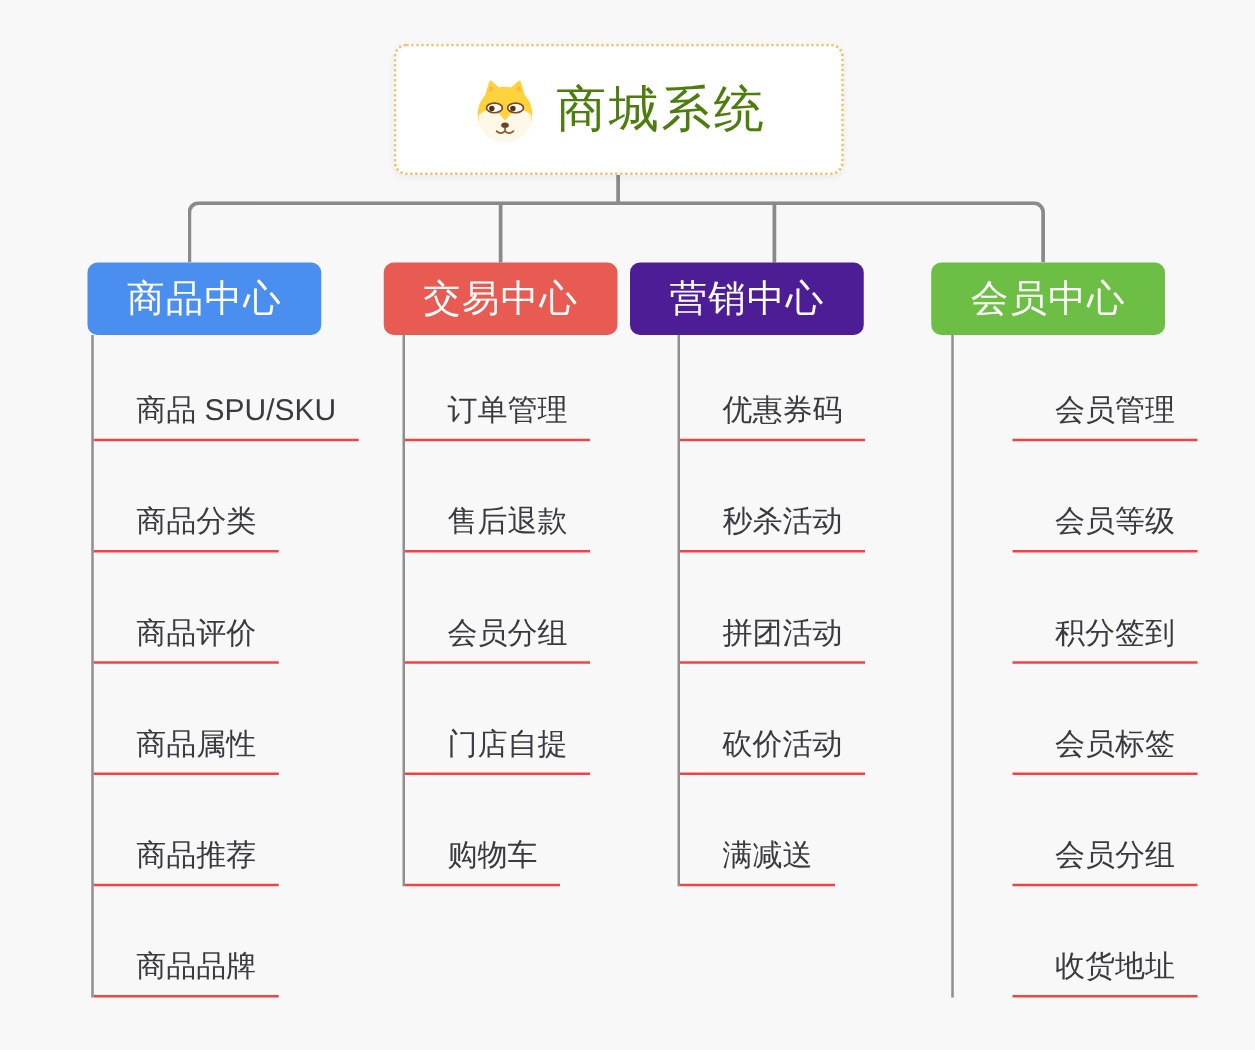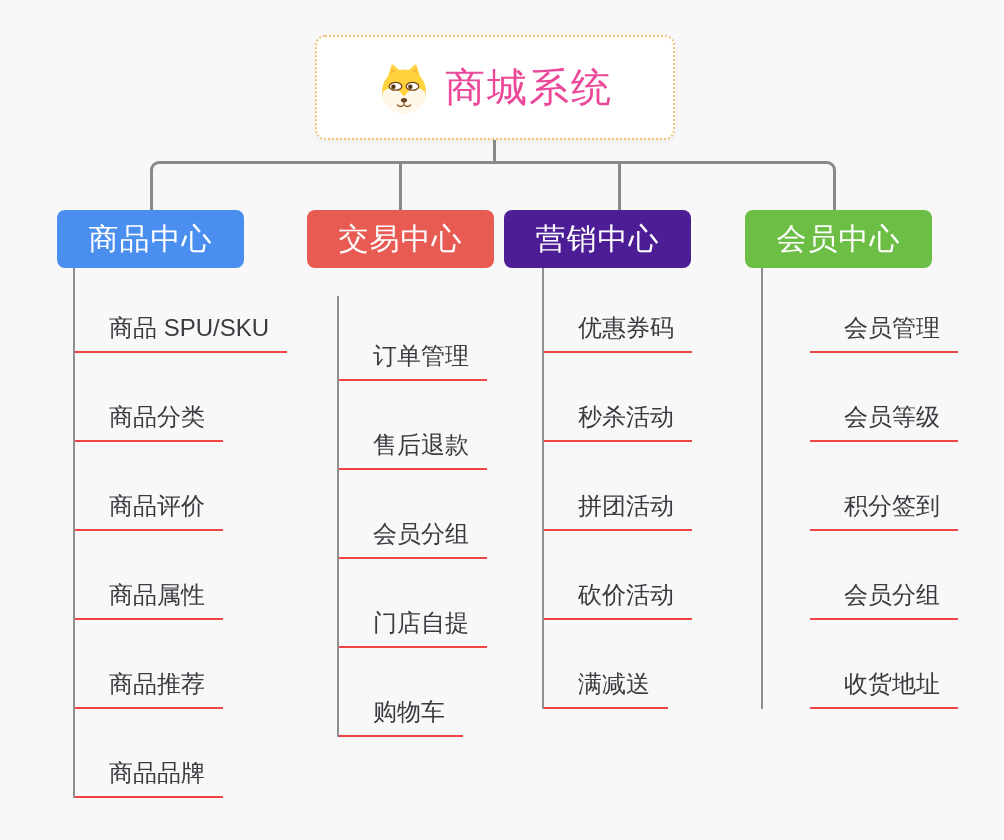--- a/index.html
+++ b/index.html
@@ -122,43 +122,43 @@
       <path d="M7 37 C13 30 23 31 27 36 L32 42 L37 36 C41 31 51 30 57 37 L57 44 A26 26 0 0 1 7 44 Z" fill="#fff8e8"></path>
 
       <ellipse cx="22" cy="30" rx="7.5" ry="4.6" fill="#ffffff" stroke="#7a4a1e" stroke-width="1.6"></ellipse>
       <ellipse cx="42" cy="30" rx="7.5" ry="4.6" fill="#ffffff" stroke="#7a4a1e" stroke-width="1.6"></ellipse>
       <circle cx="19.5" cy="30.5" r="2.6" fill="#543512"></circle>
       <circle cx="39.5" cy="30.5" r="2.6" fill="#543512"></circle>
 
       <ellipse cx="32" cy="46.5" rx="3.6" ry="2.6" fill="#6b4423"></ellipse>
       <path d="M32 49 L32 52 M32 52 Q28 56 24 52 M32 52 Q36 56 40 52" fill="none" stroke="#8a5a2a" stroke-width="1.6" stroke-linecap="round"></path>
     </svg>
-    <span class="root-title" style="color: #ec4899; text-align: center;">商城系统</span>
+    <span class="root-title" style="color: #4d7c0f; text-align: center;">商城系统</span>
   </div>
 
   <div id="branches">
   <div>
-    <div class="branch-box" style="left: 57px; background: rgb(74, 142, 240);">
+    <div class="branch-box" style="left: 70px; background: rgb(74, 142, 240);">
       <span class="branch-label">商品中心</span>
     </div>
     <div class="leaf-column" style="left: 73px;">
           <div class="leaf-item">商品 SPU/SKU</div>
           <div class="leaf-item">商品分类</div>
           <div class="leaf-item">商品评价</div>
           <div class="leaf-item">商品属性</div>
           <div class="leaf-item">商品推荐</div>
           <div class="leaf-item">商品品牌</div>
         </div>
   </div>
 
   <div>
     <div class="branch-box" style="left: 307px; background: rgb(232, 91, 83);">
       <span class="branch-label">交易中心</span>
     </div>
-    <div class="leaf-column" style="left: 337px; margin-top: 28px;">
+    <div class="leaf-column" style="left: 322px;">
           <div class="leaf-item">订单管理</div>
           <div class="leaf-item">售后退款</div>
           <div class="leaf-item">会员分组</div>
           <div class="leaf-item">门店自提</div>
           <div class="leaf-item">购物车</div>
         </div>
   </div>
 
   <div>
     <div class="branch-box" style="left: 504px; background: #4c1d95;">
@@ -174,18 +174,19 @@
   </div>
 
   <div>
     <div class="branch-box" style="left: 745px; background: rgb(108, 190, 69);">
       <span class="branch-label">会员中心</span>
     </div>
     <div class="leaf-column" style="left: 761px; padding-left: 47px;">
           <div class="leaf-item">会员管理</div>
           <div class="leaf-item">会员等级</div>
           <div class="leaf-item">积分签到</div>
+          <div class="leaf-item">会员标签</div>
           <div class="leaf-item">会员分组</div>
           <div class="leaf-item">收货地址</div>
         </div>
   </div>
 </div>
 </div>
 
 </body></html>

